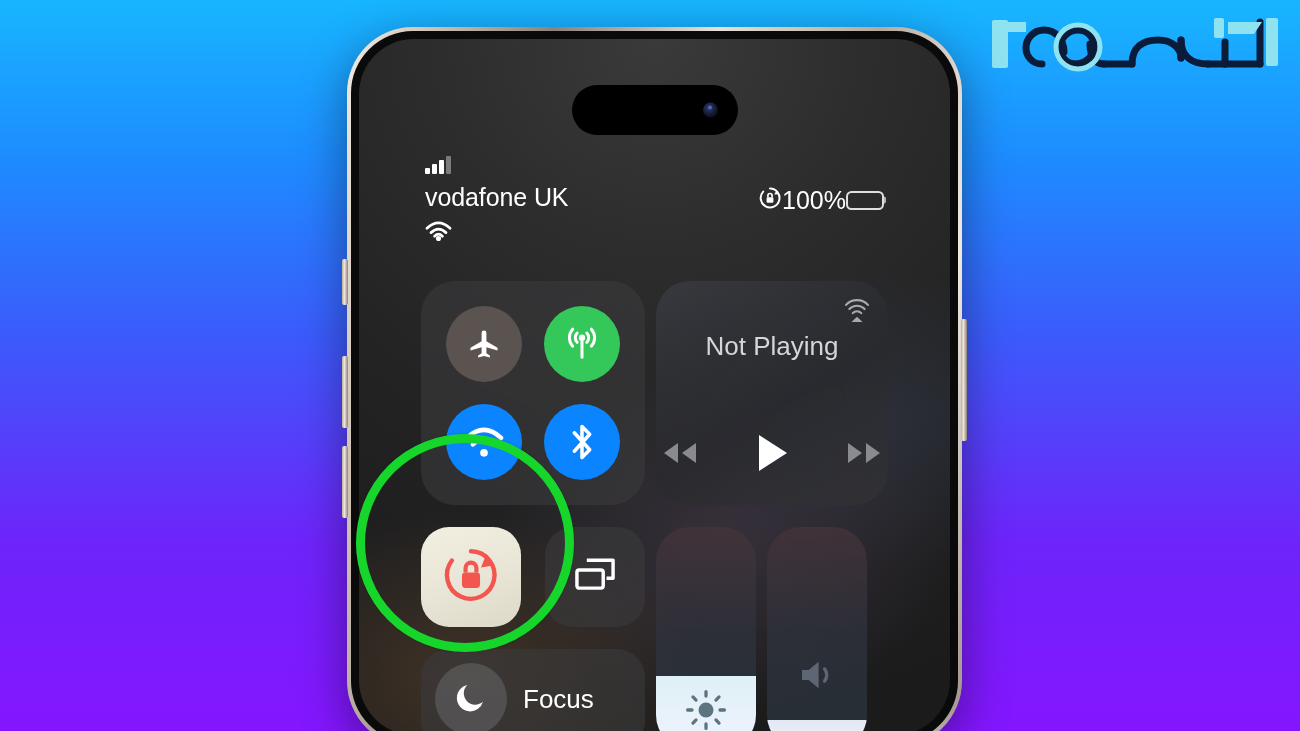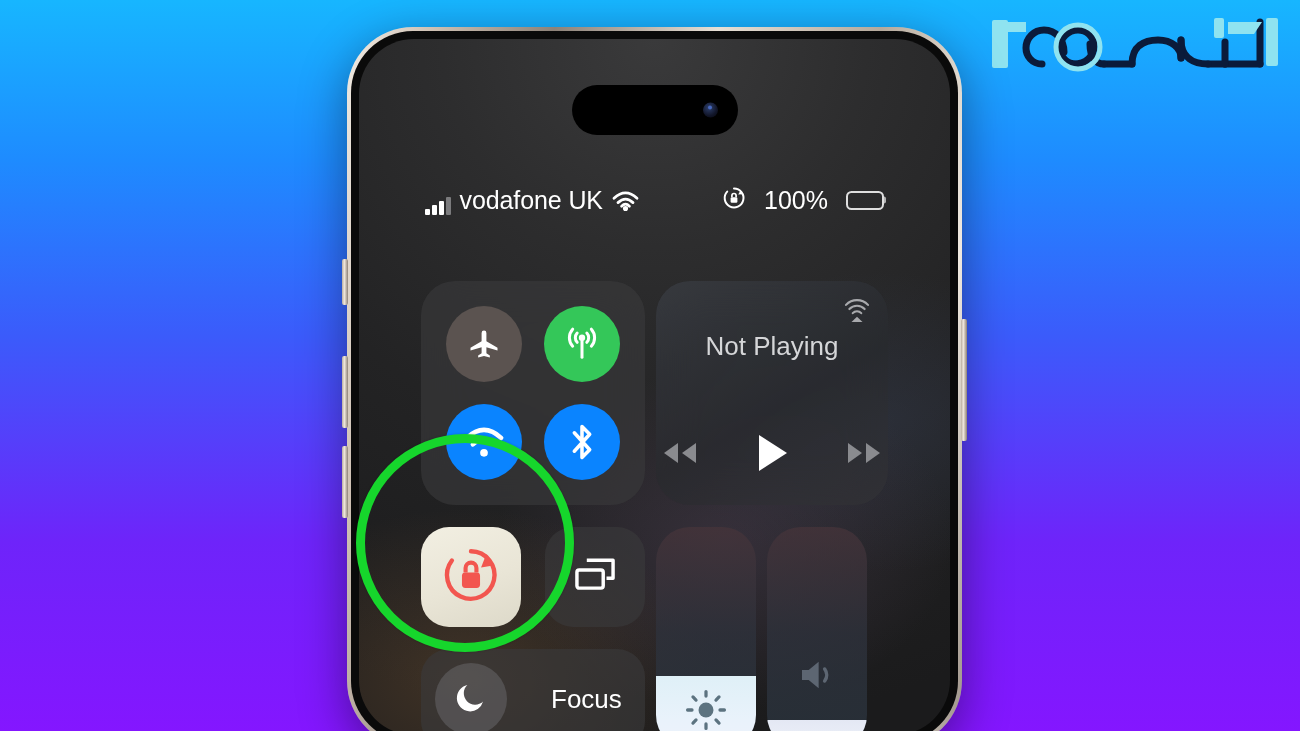--- a/index.html
+++ b/index.html
@@ -64,22 +64,22 @@
   .b-volup  { left:-5px; top:329px;  width:6px; height:72px; }
   .b-voldn  { left:-5px; top:419px;  width:6px; height:72px; }
   .b-power  { right:-5px; top:292px; width:6px; height:122px; }
 
   
   .statusbar {
     position:absolute; top:144px; left:0; right:0; height:34px;
     display:flex; align-items:center; justify-content:space-between;
     padding:0 66px; color:#fff; z-index:5;
   }
-  .sb-left { display:flex; align-items:flex-end; gap:9px; }
-  .sb-right{ display:flex; align-items:center; gap:18px; }
+  .sb-left { display:flex; align-items:flex-start; gap:9px;flex-direction:column; }
+  .sb-right{ display:flex; align-items:center; gap:0; }
   .carrier { font-size:25px; letter-spacing:-0.1px; font-weight:400; }
   .bars { display:flex; align-items:flex-end; gap:2.5px; height:18px; }
   .bars i { display:block; width:4.5px; background:#fff; border-radius:1px; }
   .bars i:nth-child(1){ height:6px; }
   .bars i:nth-child(2){ height:10px; }
   .bars i:nth-child(3){ height:14px; }
   .bars i:nth-child(4){ height:18px; background:#7b7b7d; }
   .battery-pct { font-size:25px; font-weight:400; }
   .battery { width:38px; height:19px; border:2px solid rgba(255,255,255,.85); border-radius:5.5px; padding:1.5px; position:relative; }
   .battery .fill { height:100%; background:#fff; border-radius:3px; }
@@ -127,21 +127,21 @@
     width:100px; height:100px; border-radius:28px;
     background: linear-gradient(160deg,#f2efe2 0%, #e9e5d6 55%, #ddd9c9 100%);
     display:flex; align-items:center; justify-content:center;
   }
 
   .focus-tile {
     width:224px; height:100px; border-radius:28px; background:rgba(58,58,60,0.62);
     display:flex; align-items:center; gap:16px; padding-left:14px;
   }
   .focus-circle { width:72px; height:72px; border-radius:50%; background:rgba(120,120,124,0.40); display:flex; align-items:center; justify-content:center; }
-  .focus-label { color:#fff; font-size:26px; font-weight:400;margin-left:28px; }
+  .focus-label { color:#fff; font-size:26px; font-weight:400; }
 
   
   .slider {
     width:100px; height:222px; border-radius:34px; overflow:hidden; position:relative;
     background: linear-gradient(180deg, rgba(70,52,58,0.75) 0%, rgba(46,50,60,0.78) 48%, rgba(42,52,62,0.80) 100%);
   }
   .slider .fill { position:absolute; left:0; right:0; bottom:0; }
   .slider-brightness .fill { height:33%; background: linear-gradient(180deg,#dff0f7 0%, #e9f2fb 60%, #eef2fb 100%); }
   .slider-volume .fill     { height:13%; background: linear-gradient(180deg,#e4e8f4 0%, #eef1f9 100%); }
   .slider .ic { position:absolute; left:0; right:0; bottom:16px; display:flex; justify-content:center; }

